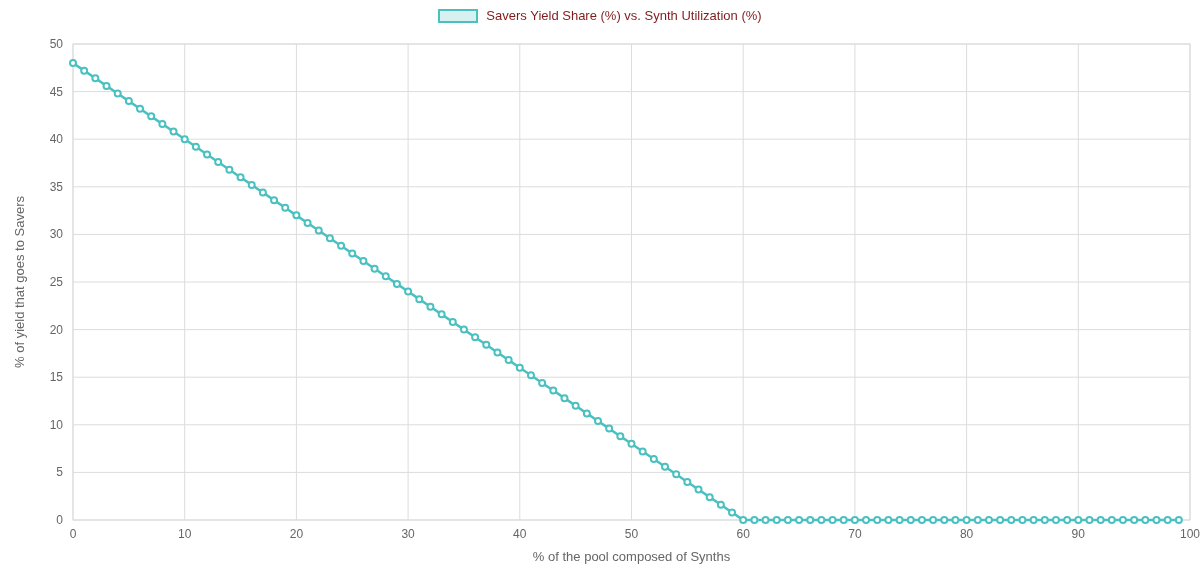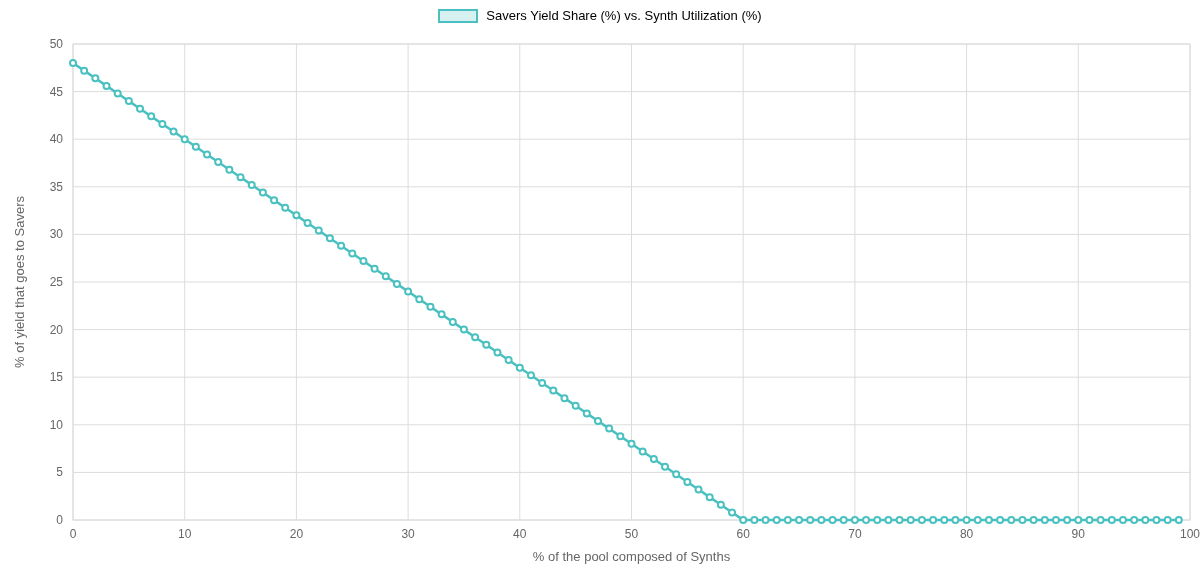--- a/index.html
+++ b/index.html
@@ -16,21 +16,21 @@
     width: 1200px;
     height: 571px;
   }
   .legend {
     position: absolute;
     top: 8px;
     left: 0;
     width: 100%;
     text-align: center;
     font-size: 13px;
-    color: #000000;
+    color: #7f1d1d;
   }
   .legend-inner {
     display: inline-flex;
     align-items: center;
     gap: 8px;
   }
   .legend-box {
     display: inline-block;
     width: 40px;
     height: 14px;

